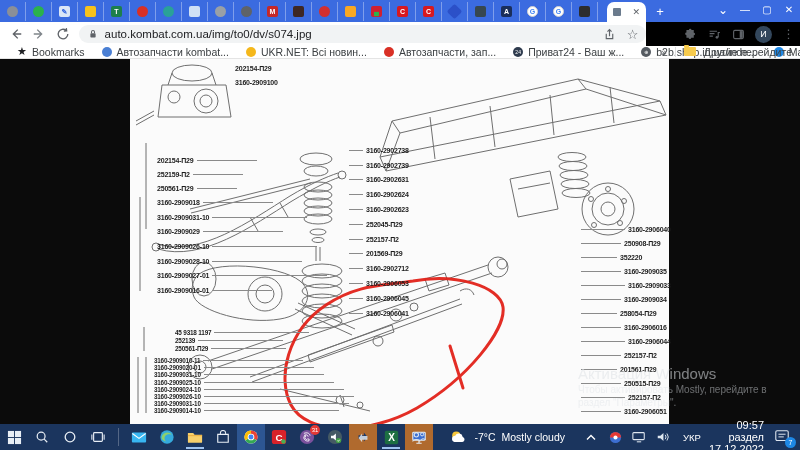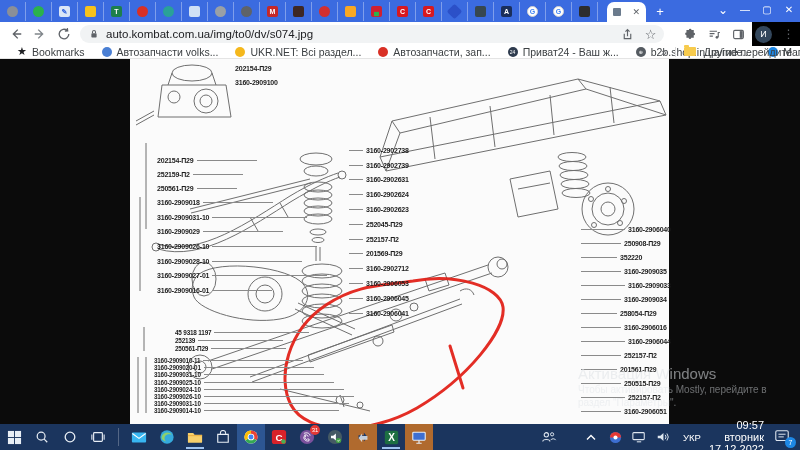--- a/index.html
+++ b/index.html
@@ -14,21 +14,21 @@
   .fav.square { border-radius:2px; }
   .fav.diamond { transform:rotate(45deg); border-radius:2px; }
   #active-tab { position:absolute; left:607px; top:2px; width:39px; height:20px; background:#fff; border-radius:7px 7px 0 0; display:flex; align-items:center; justify-content:space-between; padding:0 6px; }
   #active-tab .mini { width:8px; height:8px; background:#6b7b8d; border-radius:1px; }
   #active-tab .x { font-size:9px; color:#5f6368; cursor:pointer; }
   #new-tab-btn { position:absolute; left:652px; top:4px; width:16px; height:16px; color:#fff; font-size:13px; text-align:center; line-height:15px; cursor:pointer; }
   #win-controls { position:absolute; right:0; top:0; height:22px; display:flex; color:#fff; }
   #win-controls div { width:22px; height:22px; text-align:center; line-height:20px; font-size:10px; cursor:pointer; }
 
   
-  #toolbar { position:absolute; left:0; top:22px; width:752px; height:24px; background:#fff; display:flex; align-items:center; }
+  #toolbar { position:absolute; left:0; top:22px; width:646px; height:24px; background:#fff; display:flex; align-items:center; }
   .navbtn { width:16px; height:16px; margin-left:8px; display:flex; align-items:center; justify-content:center; cursor:pointer; }
   #omnibox { position:relative; margin-left:8px; width:584px; height:18px; background:#f1f3f4; border-radius:9px; display:flex; align-items:center; padding:0 8px; }
   #url-text { font-size:11.5px; color:#202124; margin-left:6px; white-space:nowrap; }
   #omni-right { position:absolute; right:6px; top:0; height:18px; display:flex; align-items:center; gap:8px; }
   .tbicon { width:15px; height:15px; display:flex; align-items:center; justify-content:center; cursor:pointer; color:#5f6368; font-size:12px; }
   #toolbar-right { position:absolute; right:4px; top:22px; height:24px; display:flex; align-items:center; gap:9px; }
   #avatar { width:17px; height:17px; border-radius:50%; background:#33475c; color:#fff; font-size:9px; display:flex; align-items:center; justify-content:center; cursor:pointer; }
 
   
   #bookmarks { position:absolute; left:0; top:46px; width:800px; height:12.5px; background:#fff; border-bottom:1px solid #e4e4e4; display:flex; align-items:center; font-size:10.5px; color:#3c4043; }
@@ -216,25 +216,25 @@
   </div>
 
   <div id="bookmarks">
     <div id="bm-holder" style="display:flex; align-items:center;">
         <div class="bm">
           <span class="bmicon" style="background: transparent; font-size: 11px; color: rgb(32, 33, 36);">★</span>
           <span>Bookmarks</span>
         </div>
         <div class="bm">
           <span class="bmicon" style="background: rgb(74, 127, 212); color: rgb(255, 255, 255);"></span>
-          <span>Автозапчасти volks...</span>
+          <span>Автозапчасти kombat...</span>
         </div>
         <div class="bm">
           <span class="bmicon" style="background: rgb(245, 184, 28); color: rgb(255, 255, 255);"></span>
-          <span>UKR.NET: Всі раздел...</span>
+          <span>UKR.NET: Всі новин...</span>
         </div>
         <div class="bm">
           <span class="bmicon" style="background: rgb(217, 48, 37); color: rgb(255, 255, 255);"></span>
           <span>Автозапчасти, зап...</span>
         </div>
         <div class="bm">
           <span class="bmicon" style="background: rgb(46, 59, 78); color: rgb(255, 255, 255);">24</span>
           <span>Приват24 - Ваш ж...</span>
         </div>
         <div class="bm">
@@ -670,20 +670,27 @@
       </div>
     <div id="tray">
       <div class="trayicon" style="margin-right:22px;">
         <svg width="16" height="14" viewBox="0 0 18 14">
             <circle cx="6" cy="4.5" r="2.4" stroke="#dfe7f0" fill="none" stroke-width="1.2"></circle>
             <path d="M2 12 c0-3 8-3 8 0" stroke="#dfe7f0" fill="none" stroke-width="1.2"></path>
             <circle cx="12.5" cy="4" r="1.8" stroke="#dfe7f0" fill="none" stroke-width="1.1"></circle>
             <path d="M11 10.5 c.5-2 5-2 5.5 0" stroke="#dfe7f0" fill="none" stroke-width="1.1"></path>
           </svg>
       </div>
+      <div id="weather">
+        <svg width="20" height="15" viewBox="0 0 22 16">
+            <circle cx="8" cy="6" r="4.5" fill="#f8c83c"></circle>
+            <path d="M6 13 a3.5 3.5 0 0 1 .8-6.9 a4.4 4.4 0 0 1 8.3 1.3 a2.9 2.9 0 0 1-.4 5.6 Z" fill="#ffffff"></path>
+          </svg>
+        <span id="weather-text"><span>-7°C</span>&nbsp;&nbsp;<span>Mostly cloudy</span></span>
+      </div>
       <div class="trayicon">
         <svg width="10" height="7" viewBox="0 0 10 7">
             <path d="M1 5.5 L5 1.5 L9 5.5" stroke="#fff" stroke-width="1.4" fill="none"></path>
           </svg>
       </div>
       <div class="trayicon">
         <svg width="13" height="13" viewBox="0 0 14 14">
             <circle cx="7" cy="7" r="6" fill="#3d6fd2"></circle>
             <path d="M1 7 a6 6 0 0 1 12 0 Z" fill="#e53935"></path>
             <circle cx="7" cy="7" r="2.2" fill="#fff"></circle>
@@ -697,21 +704,21 @@
       </div>
       <div class="trayicon">
         <svg width="14" height="12" viewBox="0 0 16 13">
             <path d="M2 5 h3 l3.5-3 v9 L5 8 H2 Z" fill="#dfe7f0"></path>
             <path d="M10.5 4 a4 4 0 0 1 0 5 M12.5 2.5 a6.5 6.5 0 0 1 0 8" stroke="#dfe7f0" fill="none" stroke-width="1.1"></path>
           </svg>
       </div>
       <div id="lang">УКР</div>
       <div id="clock">
         <div>09:57</div>
-        <div>вторник</div>
+        <div>раздел</div>
         <div>17.12.2022</div>
       </div>
       <div id="action-center">
         <svg width="16" height="16" viewBox="0 0 18 18">
             <rect x="2" y="3" width="14" height="11" rx="1.5" stroke="#dfe7f0" fill="none" stroke-width="1.2"></rect>
             <path d="M5 7 h8 M5 10 h6" stroke="#dfe7f0" stroke-width="1.1"></path>
           </svg>
         <div class="badge">7</div>
       </div>
     </div>

